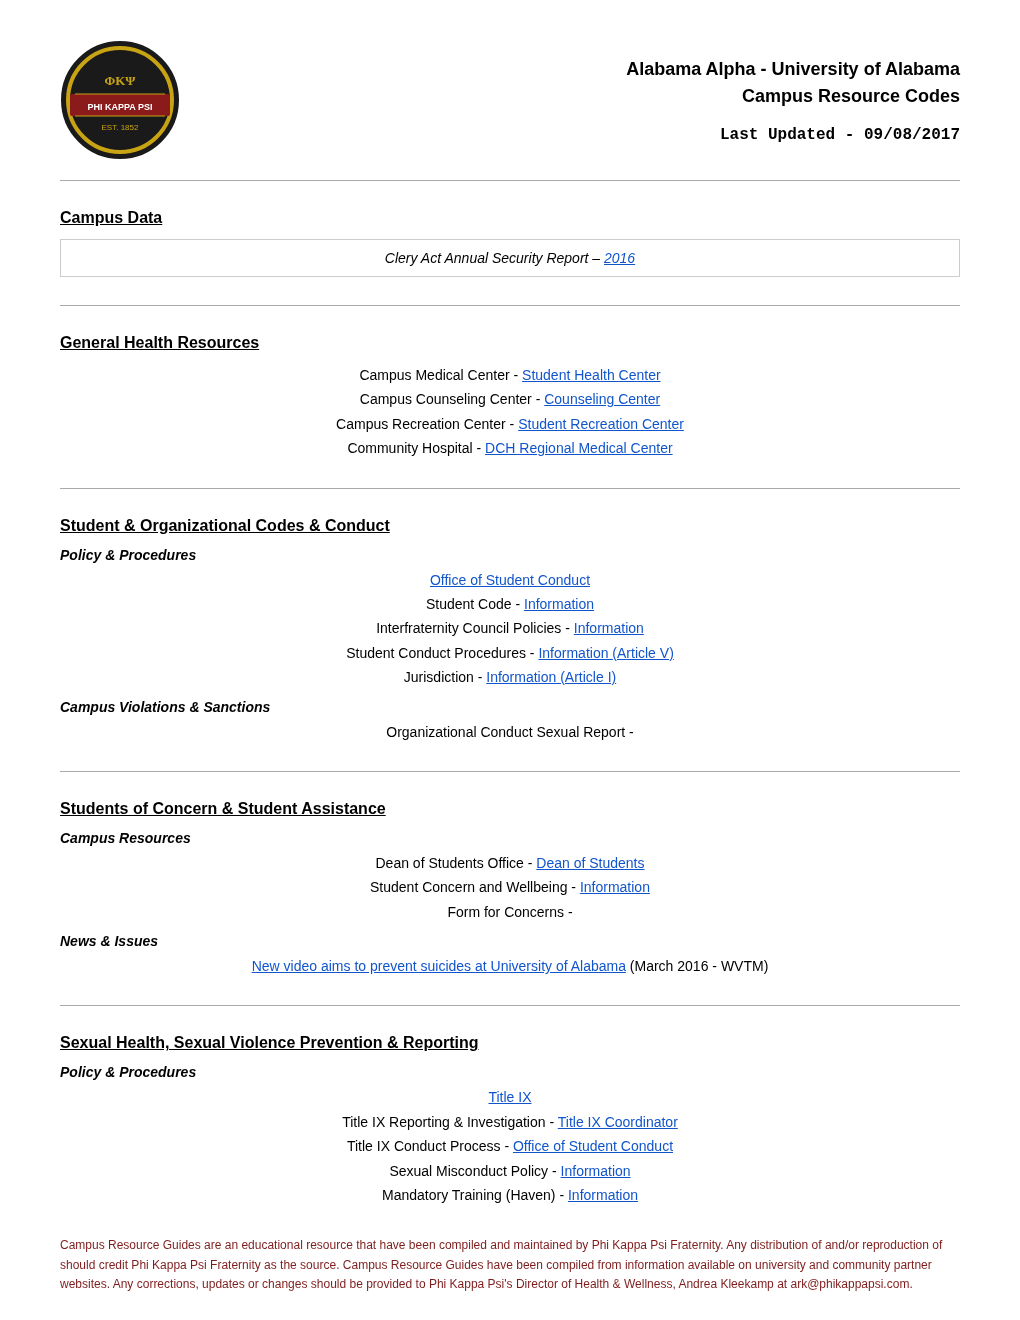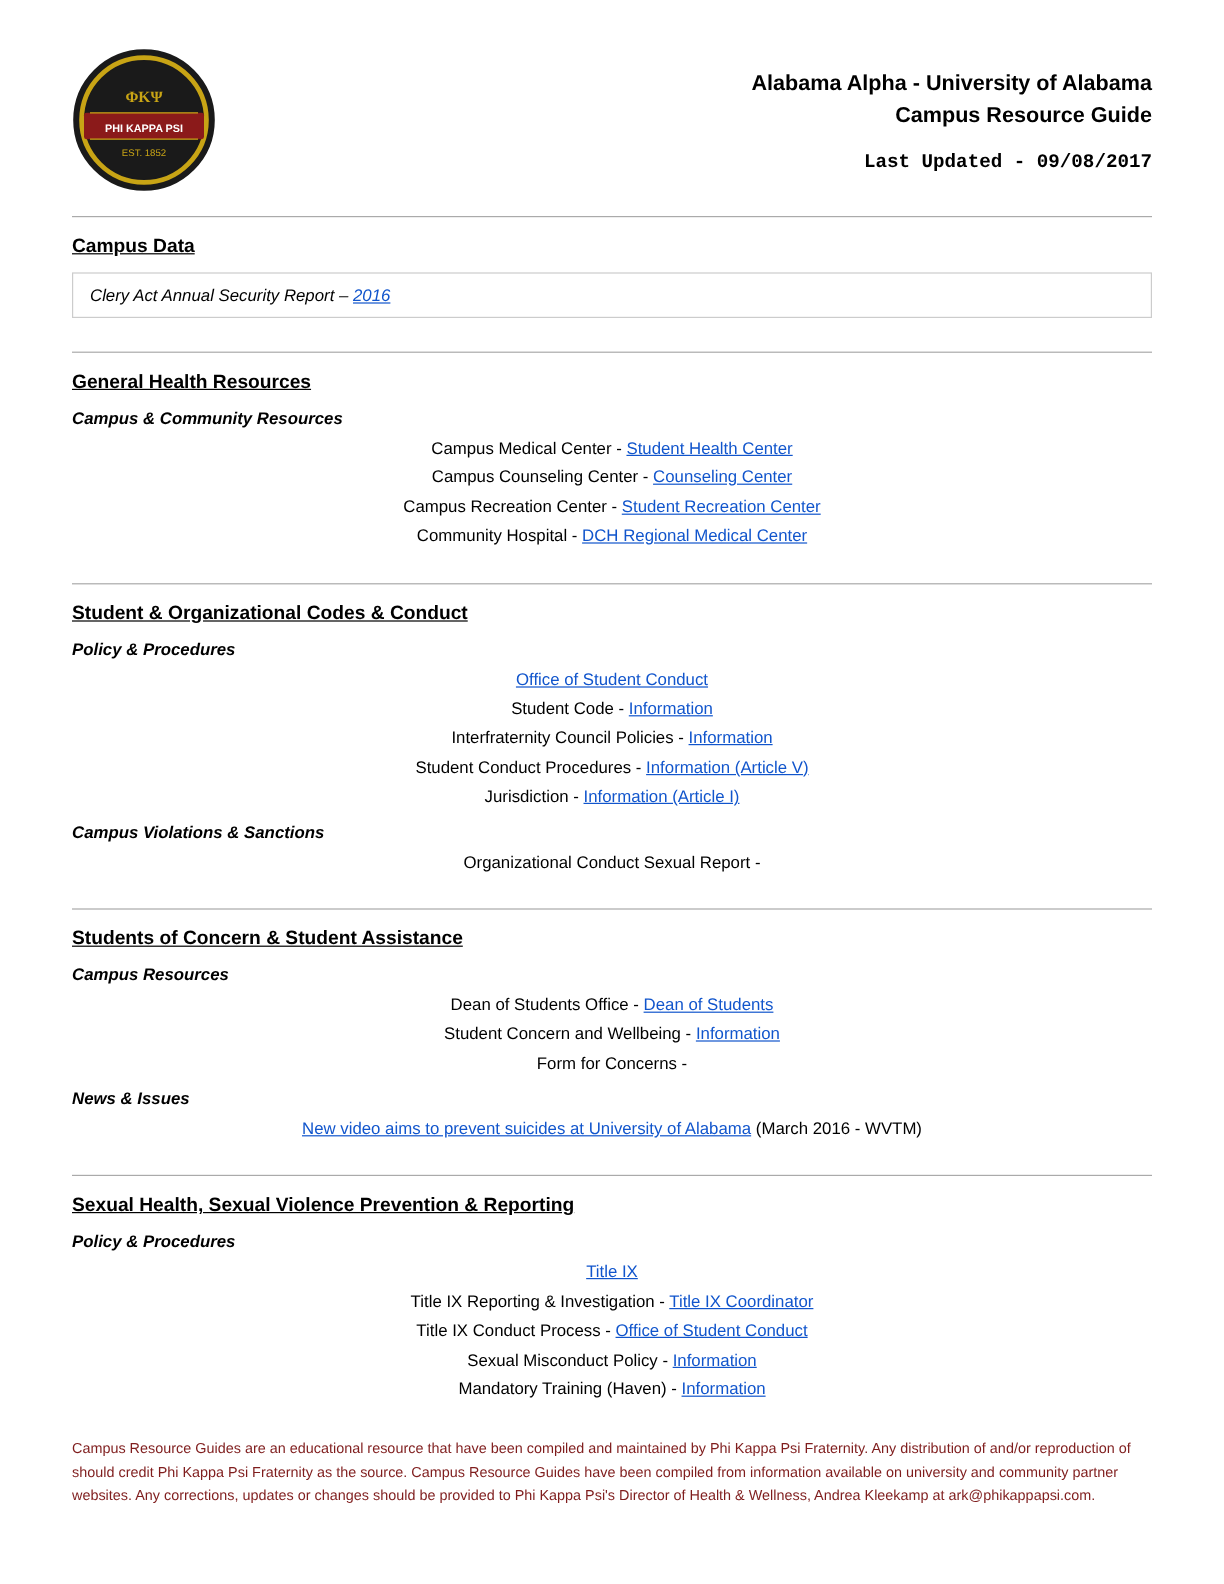--- a/index.html
+++ b/index.html
@@ -72,20 +72,21 @@
       margin-bottom: 6px;
       font-size: 14px;
     }
 
     .clery-box {
       border: 1px solid #ccc;
       padding: 10px 14px;
       font-style: italic;
       margin-bottom: 16px;
       font-size: 14px;
+      text-align: center;
     }
 
     .resource-list {
       list-style: none;
       margin-bottom: 10px;
       text-align: center;
     }
 
     .resource-list li {
       margin-bottom: 2px;
@@ -100,21 +101,21 @@
 
     .footer-text {
       font-size: 12px;
       color: #7f1d1d;
       margin-top: 30px;
       line-height: 1.6;
     }
 
     .divider-section {
       border-top: 1px solid #aaa;
-      padding-top: 8px;
+      padding-top: 20px;
       margin-bottom: 4px;
     }
   </style>
 </head>
 <body>
 
 <div class="header">
   <div class="logo-container">
     <svg class="logo-svg" viewBox="0 0 120 120" xmlns="http://www.w3.org/2000/svg">
 
@@ -132,40 +133,39 @@
 
       <text x="60" y="90" text-anchor="middle" fill="#c8a415" font-size="8" font-family="Arial">EST. 1852</text>
 
       <line x1="15" y1="54" x2="105" y2="54" stroke="#c8a415" stroke-width="1"></line>
       <line x1="15" y1="76" x2="105" y2="76" stroke="#c8a415" stroke-width="1"></line>
     </svg>
   </div>
   <div class="header-text">
     <div class="header-title">
       <span>Alabama Alpha - University of Alabama</span><br>
-      <span>Campus Resource Guide</span>
+      <span>Campus Resource Codes</span>
     </div>
     <div class="last-updated">Last Updated - 09/08/2017</div>
   </div>
 </div>
 
 <div class="section">
   <div class="divider-section">
     <div class="section-title">Campus Data</div>
   </div>
   <div class="clery-box">
     <span>Clery Act Annual Security Report – </span><a href="#">2016</a>
   </div>
 </div>
 
 <div class="section">
   <div class="divider-section">
     <div class="section-title">General Health Resources</div>
   </div>
-  <div class="subsection-title">Campus &amp; Community Resources</div>
   <ul class="resource-list">
     <li><span>Campus Medical Center - </span><a href="#">Student Health Center</a></li>
     <li><span>Campus Counseling Center - </span><a href="#">Counseling Center</a></li>
     <li><span>Campus Recreation Center - </span><a href="#">Student Recreation Center</a></li>
     <li><span>Community Hospital - </span><a href="#">DCH Regional Medical Center</a></li>
   </ul>
 </div>
 
 <div class="section">
   <div class="divider-section">

